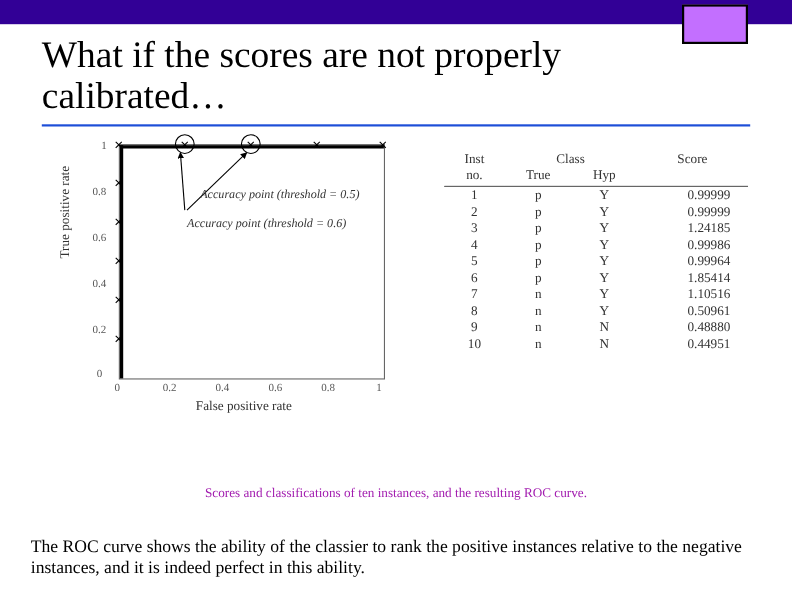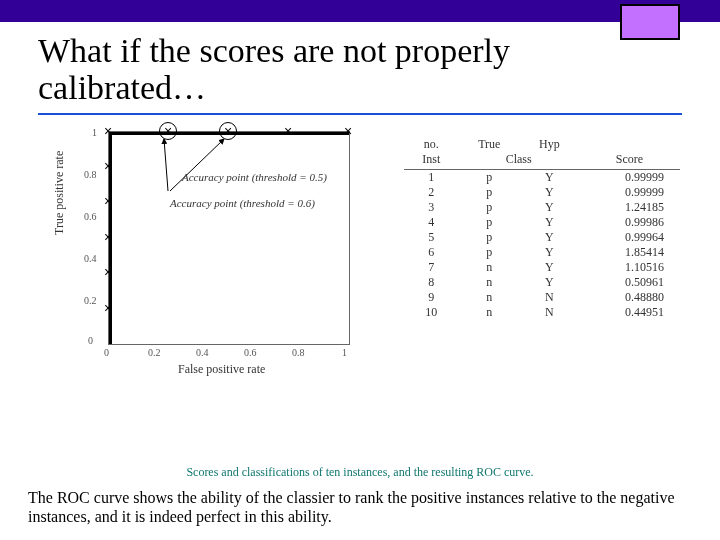--- a/index.html
+++ b/index.html
@@ -132,22 +132,22 @@
     text-align: center;
     font-weight: normal;
   }
   .tbl thead tr:first-child th { border-bottom: none; }
   .tbl thead tr:last-child th { border-bottom: 1px solid #666; padding-bottom: 2px; }
   .tbl th.super { border-bottom: 1px solid #666; }
   .tbl td.score { text-align: right; padding-right: 16px; font-variant-numeric: tabular-nums; }
   .caption {
     text-align: center;
     font-size: 12px;
-    color: #0f766e;
-    margin-top: 38px;
+    color: #a21caf;
+    margin-top: 14px;
   }
   .bottom-text {
     position: absolute;
     left: 28px;
     right: 28px;
     bottom: 14px;
     font-size: 16px;
     line-height: 1.2;
   }
 </style>
@@ -212,30 +212,30 @@
     </svg>
 
     <div class="anno" style="left:114px; top:44px">Accuracy point (threshold = 0.5)</div>
     <div class="anno" style="left:102px; top:70px">Accuracy point (threshold = 0.6)</div>
   </div>
 
   <div class="table-area">
     <table class="tbl">
       <thead>
         <tr>
+          <th>Inst</th>
+          <th colspan="2" class="super">Class</th>
+          <th>Score</th>
+        </tr>
+        <tr>
           <th>no.</th>
           <th>True</th>
           <th>Hyp</th>
           <th></th>
         </tr>
-        <tr>
-          <th>Inst</th>
-          <th colspan="2" class="super">Class</th>
-          <th>Score</th>
-        </tr>
       </thead>
       <tbody id="tbody">
           <tr>
             <td>1</td>
             <td>p</td>
             <td>Y</td>
             <td class="score">0.99999</td>
           </tr>
           <tr>
             <td>2</td>

